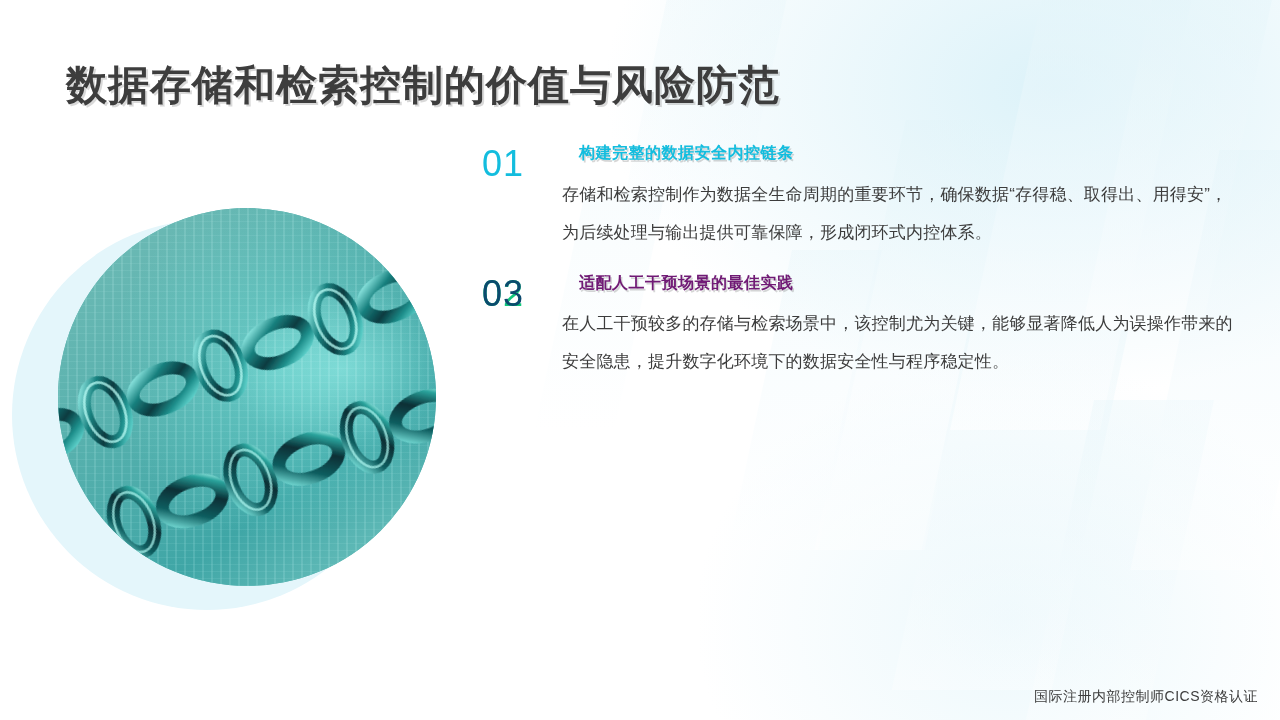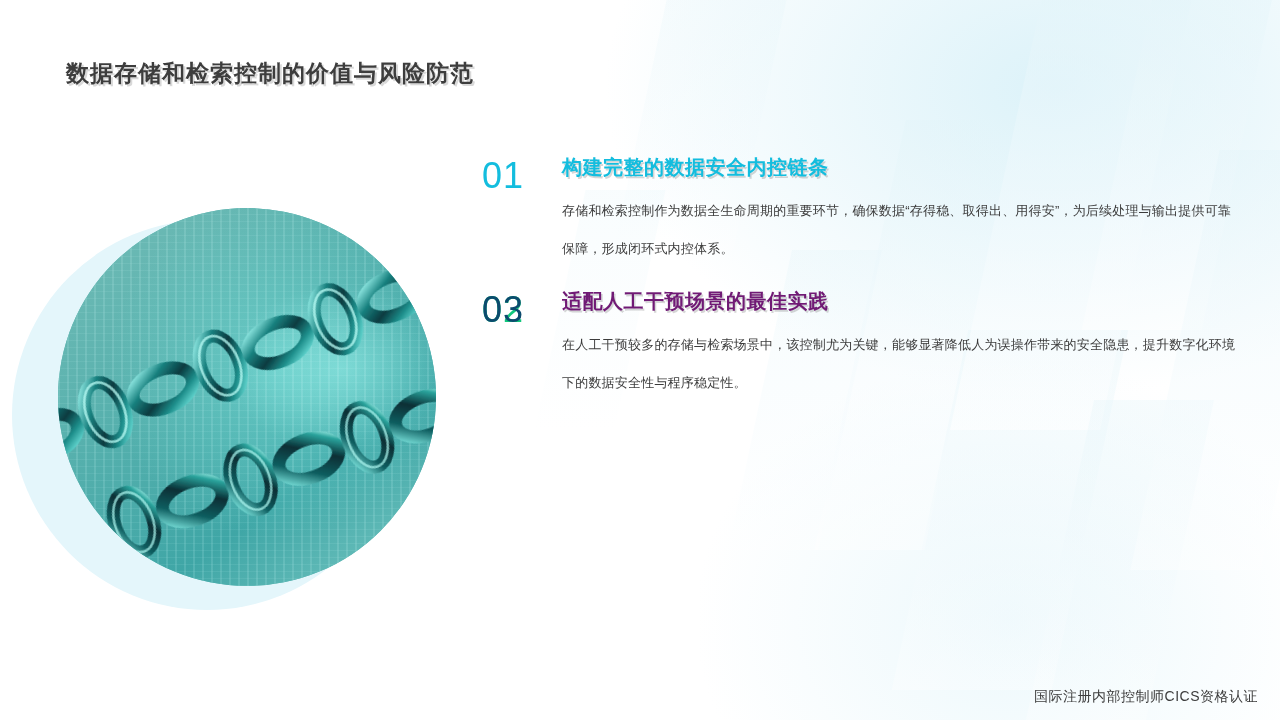--- a/index.html
+++ b/index.html
@@ -55,21 +55,21 @@
     right: -40px; bottom: -160px;
     width: 620px; height: 520px;
     background: radial-gradient(ellipse at 50% 50%, rgba(224,244,250,.6) 0%, rgba(255,255,255,0) 72%);
   }
 
   
   .page-title {
     position: absolute;
     left: 66px;
     top: 58px;
-    font-size: 23px;
+    font-size: 41px;
     font-weight: 700;
     letter-spacing: 1px;
     color: #3d3d3d;
     text-shadow: 2px 2px 0 rgba(120,120,120,.28);
     white-space: nowrap;
   }
 
   
   .circle-wrap {
     position: absolute;
@@ -120,46 +120,46 @@
     width: 60%; height: 45%;
     background: radial-gradient(ellipse at center, rgba(170,255,248,.45), rgba(170,255,248,0) 70%);
   }
   
   .chain-svg { position: absolute; inset: 0; }
 
   
   .content {
     position: absolute;
     left: 482px;
-    top: 156px;
+    top: 144px;
     width: 760px;
   }
   .item { position: relative; margin-bottom: 22px; }
   .item .num {
     position: absolute;
     left: 0;
     top: 2px;
     font-size: 36px;
     font-weight: 400;
     line-height: 1;
     letter-spacing: 1px;
     font-family: "Liberation Sans", "DejaVu Sans", sans-serif;
   }
   .item .body { margin-left: 80px; }
   .item h3 {
-    margin: 0 0 14px 0;
-    font-size: 20px;
+    margin: 0 0 14px 17px;
+    font-size: 16px;
     font-weight: 700;
     letter-spacing: .5px;
     line-height: 1.1;
     text-shadow: 1.5px 1.5px 0 rgba(90,90,90,.25);
   }
   .item p {
     margin: 0;
-    font-size: 13px;
+    font-size: 17px;
     line-height: 38px;
     color: #3c3c3c;
     letter-spacing: .2px;
     max-width: 678px;
   }
 
   
   .footer {
     position: absolute;
     right: 22px;

